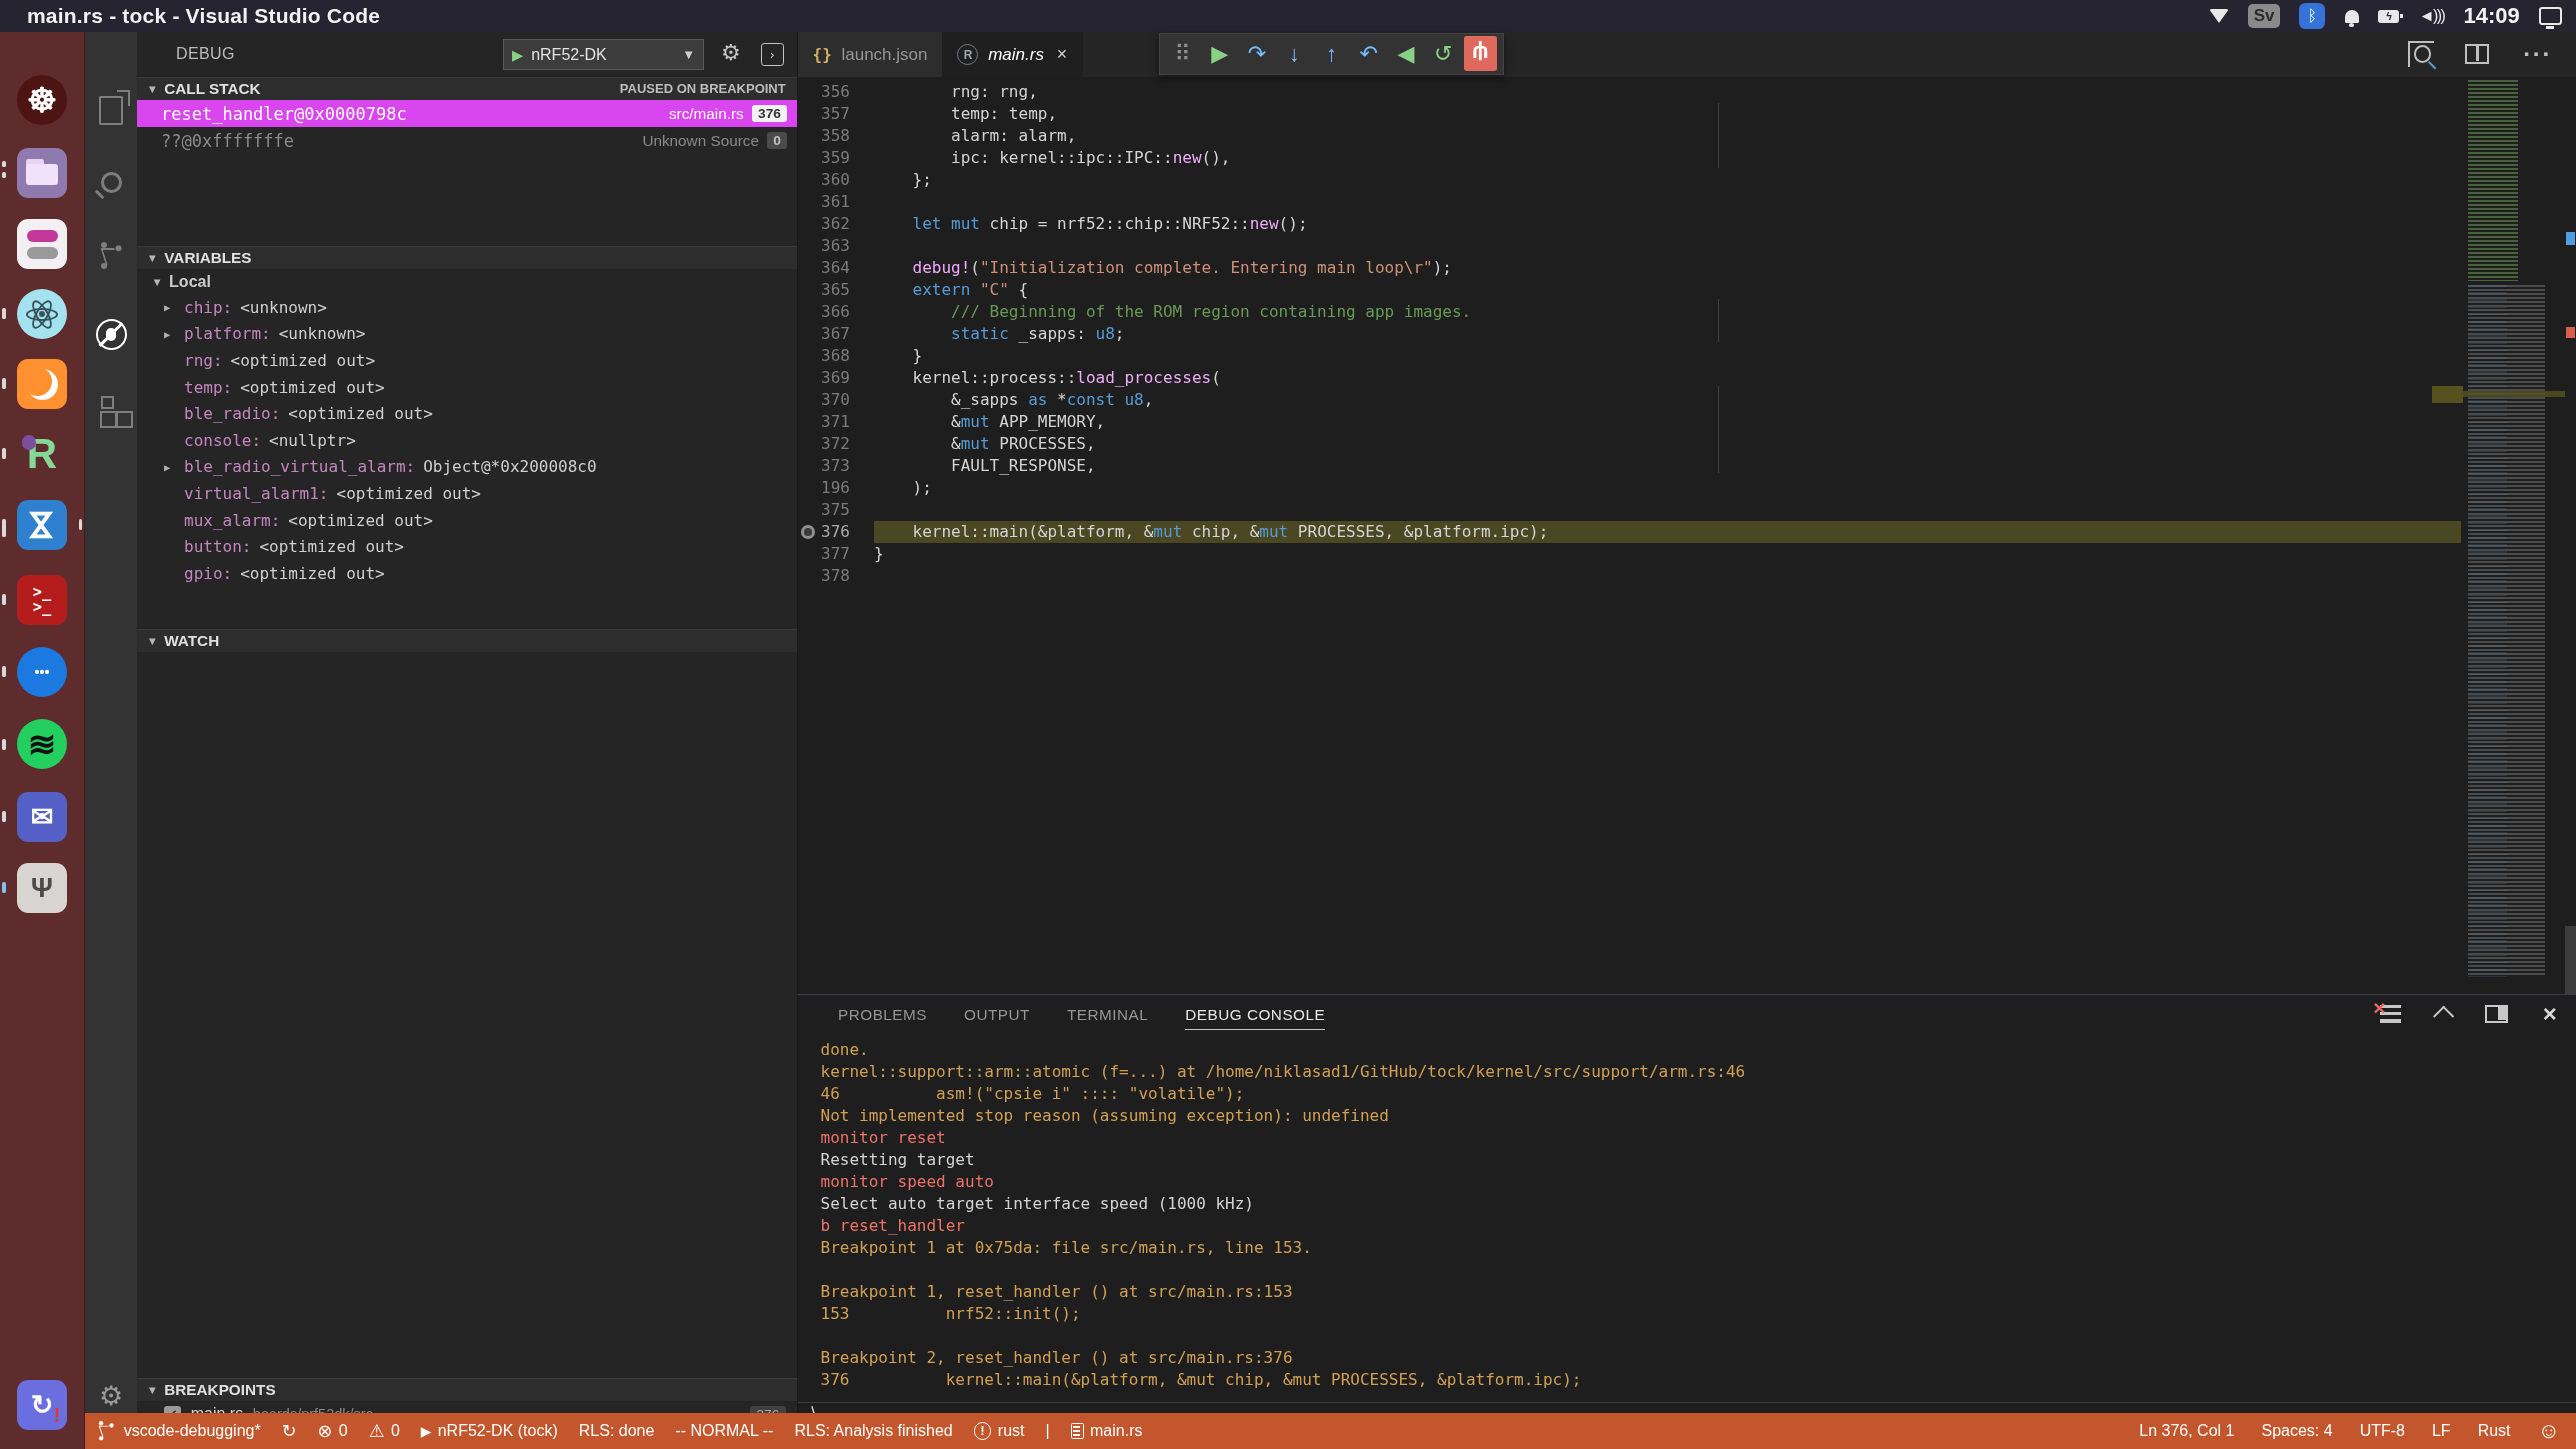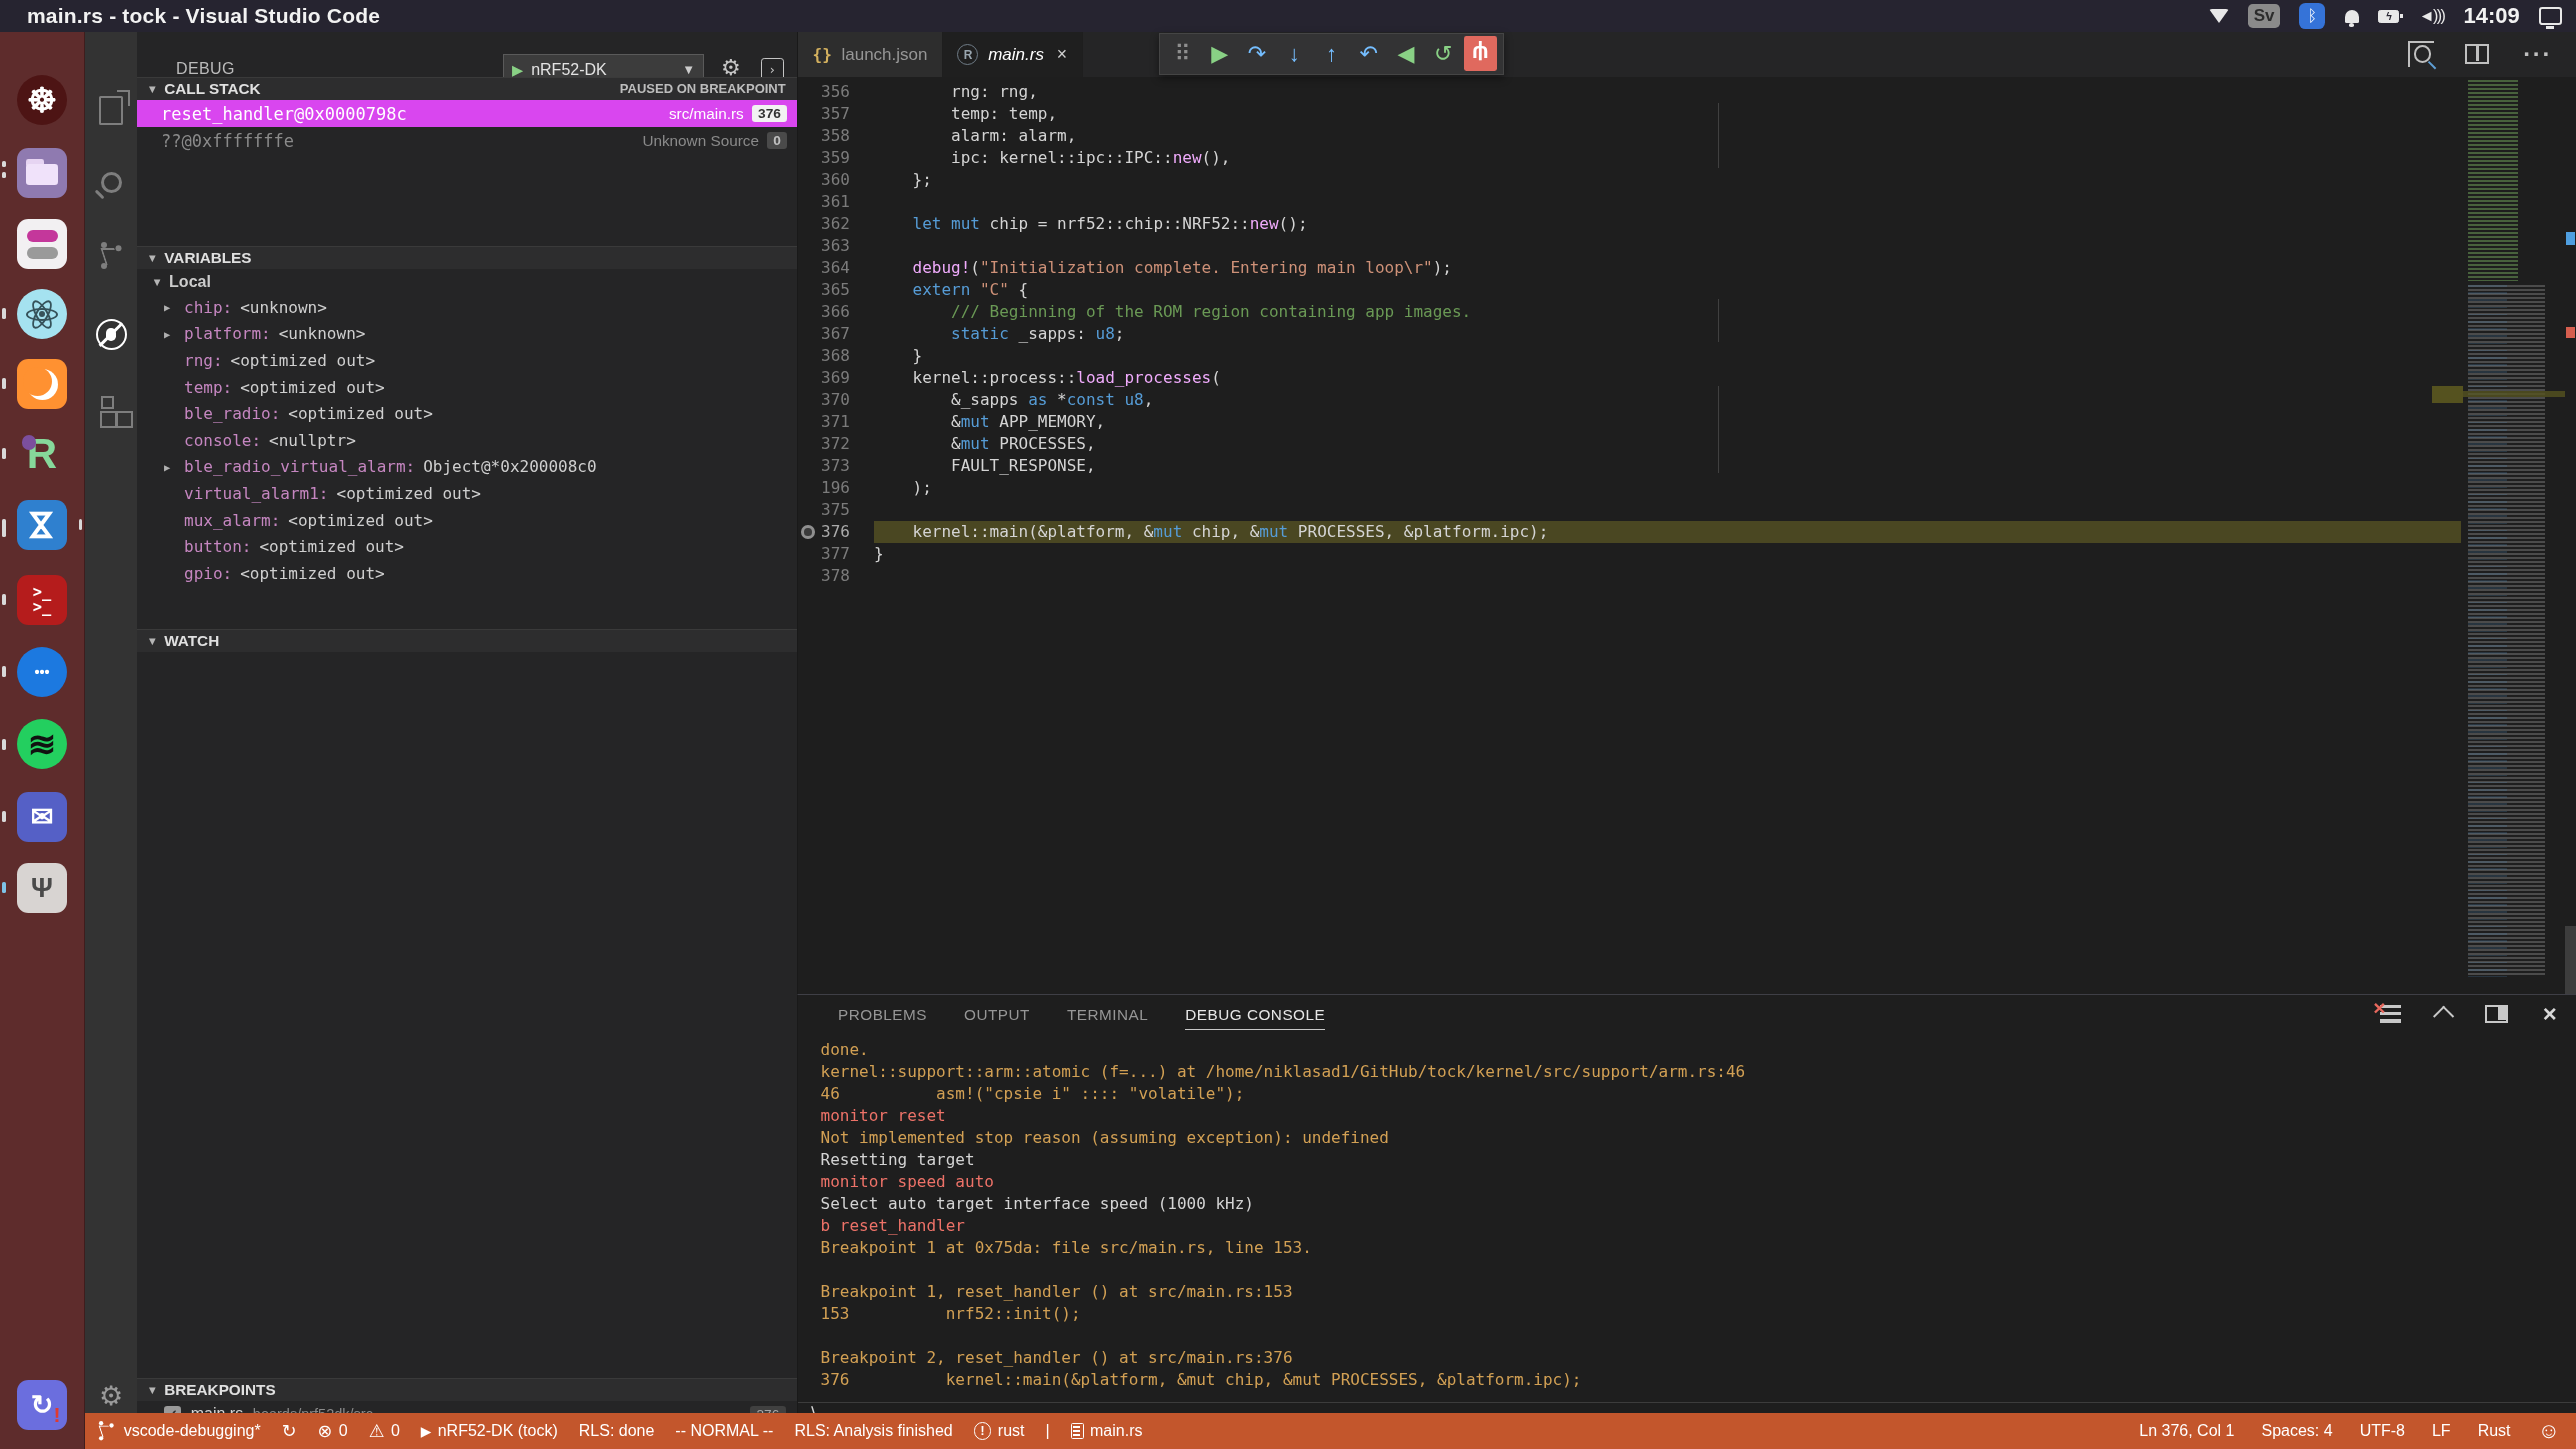--- a/index.html
+++ b/index.html
@@ -81,21 +81,21 @@
   .ico-ext::after { content:""; position:absolute; left:13px; top:13px; width:13px; height:13px; border:2.4px solid #7e7e7e; }
   #scm-badge { position:absolute; left:95px; top:267px; min-width:27px; height:27px; background:#1075ca;
                color:#fff; border-radius:13.7px; font-size:15.3px; display:flex; align-items:center;
                justify-content:center; padding:0 4.8px; font-weight:bold; }
   #act-gear { position:absolute; left:0; top:1340px; width:52px; height:48px; color:#9a9a9a; font-size:27px;
               display:flex; align-items:center; justify-content:center; }
 
   
   #sidebar { position:absolute; left:137px; top:32px; width:660px; height:1381px; background:#252526;
              color:#cccccc; overflow:hidden; }
-  #sb-head { position:absolute; left:0; top:15px; width:660px; height:45px; }
+  #sb-head { position:absolute; left:0; top:0; width:660px; height:45px; }
   #sb-title { position:absolute; left:39px; top:13px; font-size:16px; color:#bbbbbb; letter-spacing:0.4px; }
   #launch-select { position:absolute; left:366px; top:7.2px; width:201px; height:31px; background:#3c3c3c;
                    border:0.8px solid #5a5a5a; display:flex; align-items:center; font-size:16px; color:#e3e3e3; }
   #launch-select .play { color:#89d185; font-size:14.5px; margin:0 8px 0 8px; }
   #launch-select .caret { margin-left:auto; margin-right:8px; color:#cccccc; font-size:13px; }
   #sb-gear { position:absolute; left:584px; top:8px; font-size:22px; color:#c5c5c5; }
   #sb-console-ico { position:absolute; left:624px; top:11.3px; width:22.5px; height:22.5px; border:1.6px solid #c5c5c5;
                     border-radius:3.2px; color:#c5c5c5; font-family:"DejaVu Sans Mono",monospace; font-size:13px;
                     display:flex; align-items:center; justify-content:center; }
   .section-head { position:absolute; left:0; width:660px; height:22.5px; background:#2d2d2e;
@@ -507,22 +507,22 @@
   <div id="panel-icons">
     <span class="pico-clear"></span>
     <span class="pico-chevron"></span>
     <span class="pico-panel"></span>
     <span class="pico-close">×</span>
   </div>
   <div id="console">
       <div class="con-line cl-gold">done.</div>
       <div class="con-line cl-gold">kernel::support::arm::atomic (f=...) at /home/niklasad1/GitHub/tock/kernel/src/support/arm.rs:46</div>
       <div class="con-line cl-gold">46          asm!("cpsie i" :::: "volatile");</div>
+      <div class="con-line cl-gold">Not implemented stop reason (assuming exception): undefined</div>
       <div class="con-line cl-red">monitor reset</div>
-      <div class="con-line cl-gold">Not implemented stop reason (assuming exception): undefined</div>
       <div class="con-line cl-plain">Resetting target</div>
       <div class="con-line cl-red">monitor speed auto</div>
       <div class="con-line cl-plain">Select auto target interface speed (1000 kHz)</div>
       <div class="con-line cl-red">b reset_handler</div>
       <div class="con-line cl-gold">Breakpoint 1 at 0x75da: file src/main.rs, line 153.</div>
       <div class="con-line cl-gold"> </div>
       <div class="con-line cl-gold">Breakpoint 1, reset_handler () at src/main.rs:153</div>
       <div class="con-line cl-gold">153          nrf52::init();</div>
       <div class="con-line cl-gold"> </div>
       <div class="con-line cl-gold">Breakpoint 2, reset_handler () at src/main.rs:376</div>

